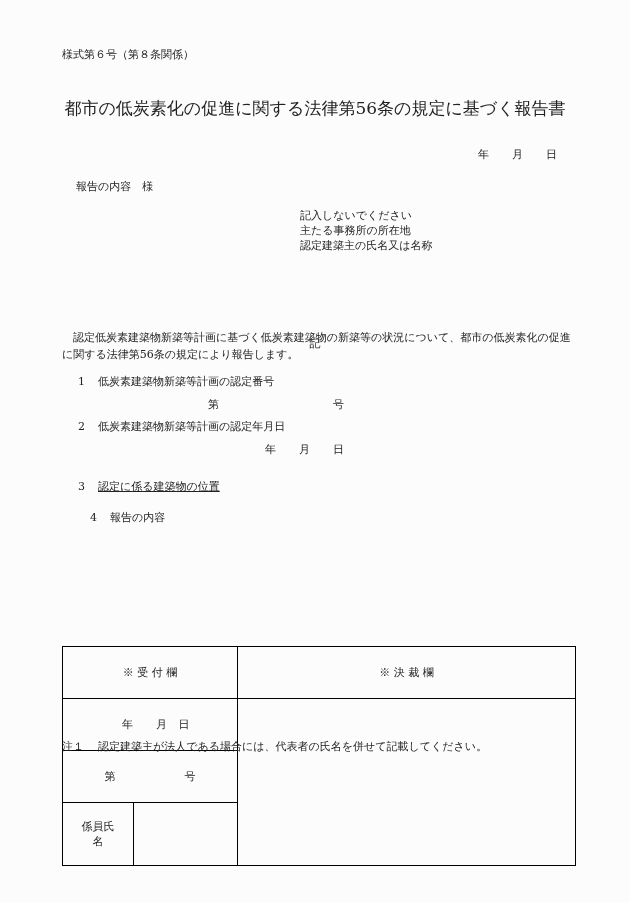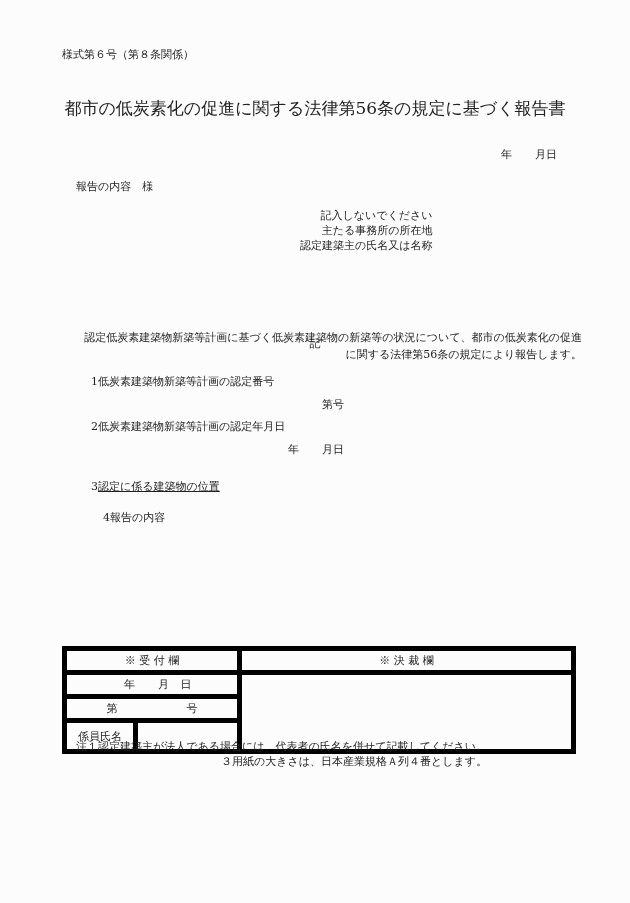--- a/index.html
+++ b/index.html
@@ -1,37 +1,37 @@
 <!DOCTYPE html>
 <html><head>
 <meta charset="utf-8">
 <style>
   html, body { margin:0; padding:0; }
   body {
     width:630px; height:903px; background:#fcfcfc; position:relative; overflow:hidden;
     font-family: "DejaVu Serif", "Liberation Serif", serif; color:#222; font-size:11px;
   }
-  .abs { position:absolute; white-space:nowrap; line-height:14px;text-align:right; }
+  .abs { position:absolute; white-space:nowrap; line-height:14px; }
   .form-label { left:62px; top:48px; }
   .title { left:0; width:630px; top:101px; text-align:center; font-size:17px; }
   .date { left:478px; top:148px; }
   .date span, .sub-date span { display:inline-block; }
   .addressee { left:76px; top:180px; }
   .applicant { left:300px; top:208px; line-height:15px; }
   .applicant div { height:15px; }
   .body-text { left:62px; top:283px; width:520px; white-space:normal; line-height:17px;margin-top:46px; }
   .ki { left:0; width:630px; top:337px; text-align:center; }
   .item { left:78px; }
   .item .num { display:inline-block; width:20px; }
   .sub { }
   table.receipt {
     position:absolute; left:62px; top:646px; width:514px; height:91px;
     border-collapse:collapse; font-size:11px;
   }
-  table.receipt td { border:5px solid #000000; padding:0; text-align:center; height:19px; }
+  table.receipt td { border:1px solid #000000; padding:16px; text-align:center; height:19px; }
   .notes { left:62px; top:739px; line-height:15px; }
   .notes div { height:15px; }
   .notes .n { display:inline-block; width:36px; }
 </style>
 </head>
 <body>
 
 <div class="abs form-label">様式第６号（第８条関係）</div>
 
 <div class="abs title">都市の低炭素化の促進に関する法律第56条の規定に基づく報告書</div>
@@ -98,14 +98,13 @@
   </tr>
   <tr style="height:31px;">
     <td>係員氏名</td>
     <td></td>
   </tr>
 </tbody>
   </table>
 
 <div class="abs notes">
   <div><span class="n">注１</span><span>認定建築主が法人である場合には、代表者の氏名を併せて記載してください。</span></div>
-  <div><span class="n" style="padding-left:14px;width:22px;">３</span><span>用紙の大きさは、日本産業規格Ａ列４番とします。</span></div>
 </div>
 
 </body></html>

